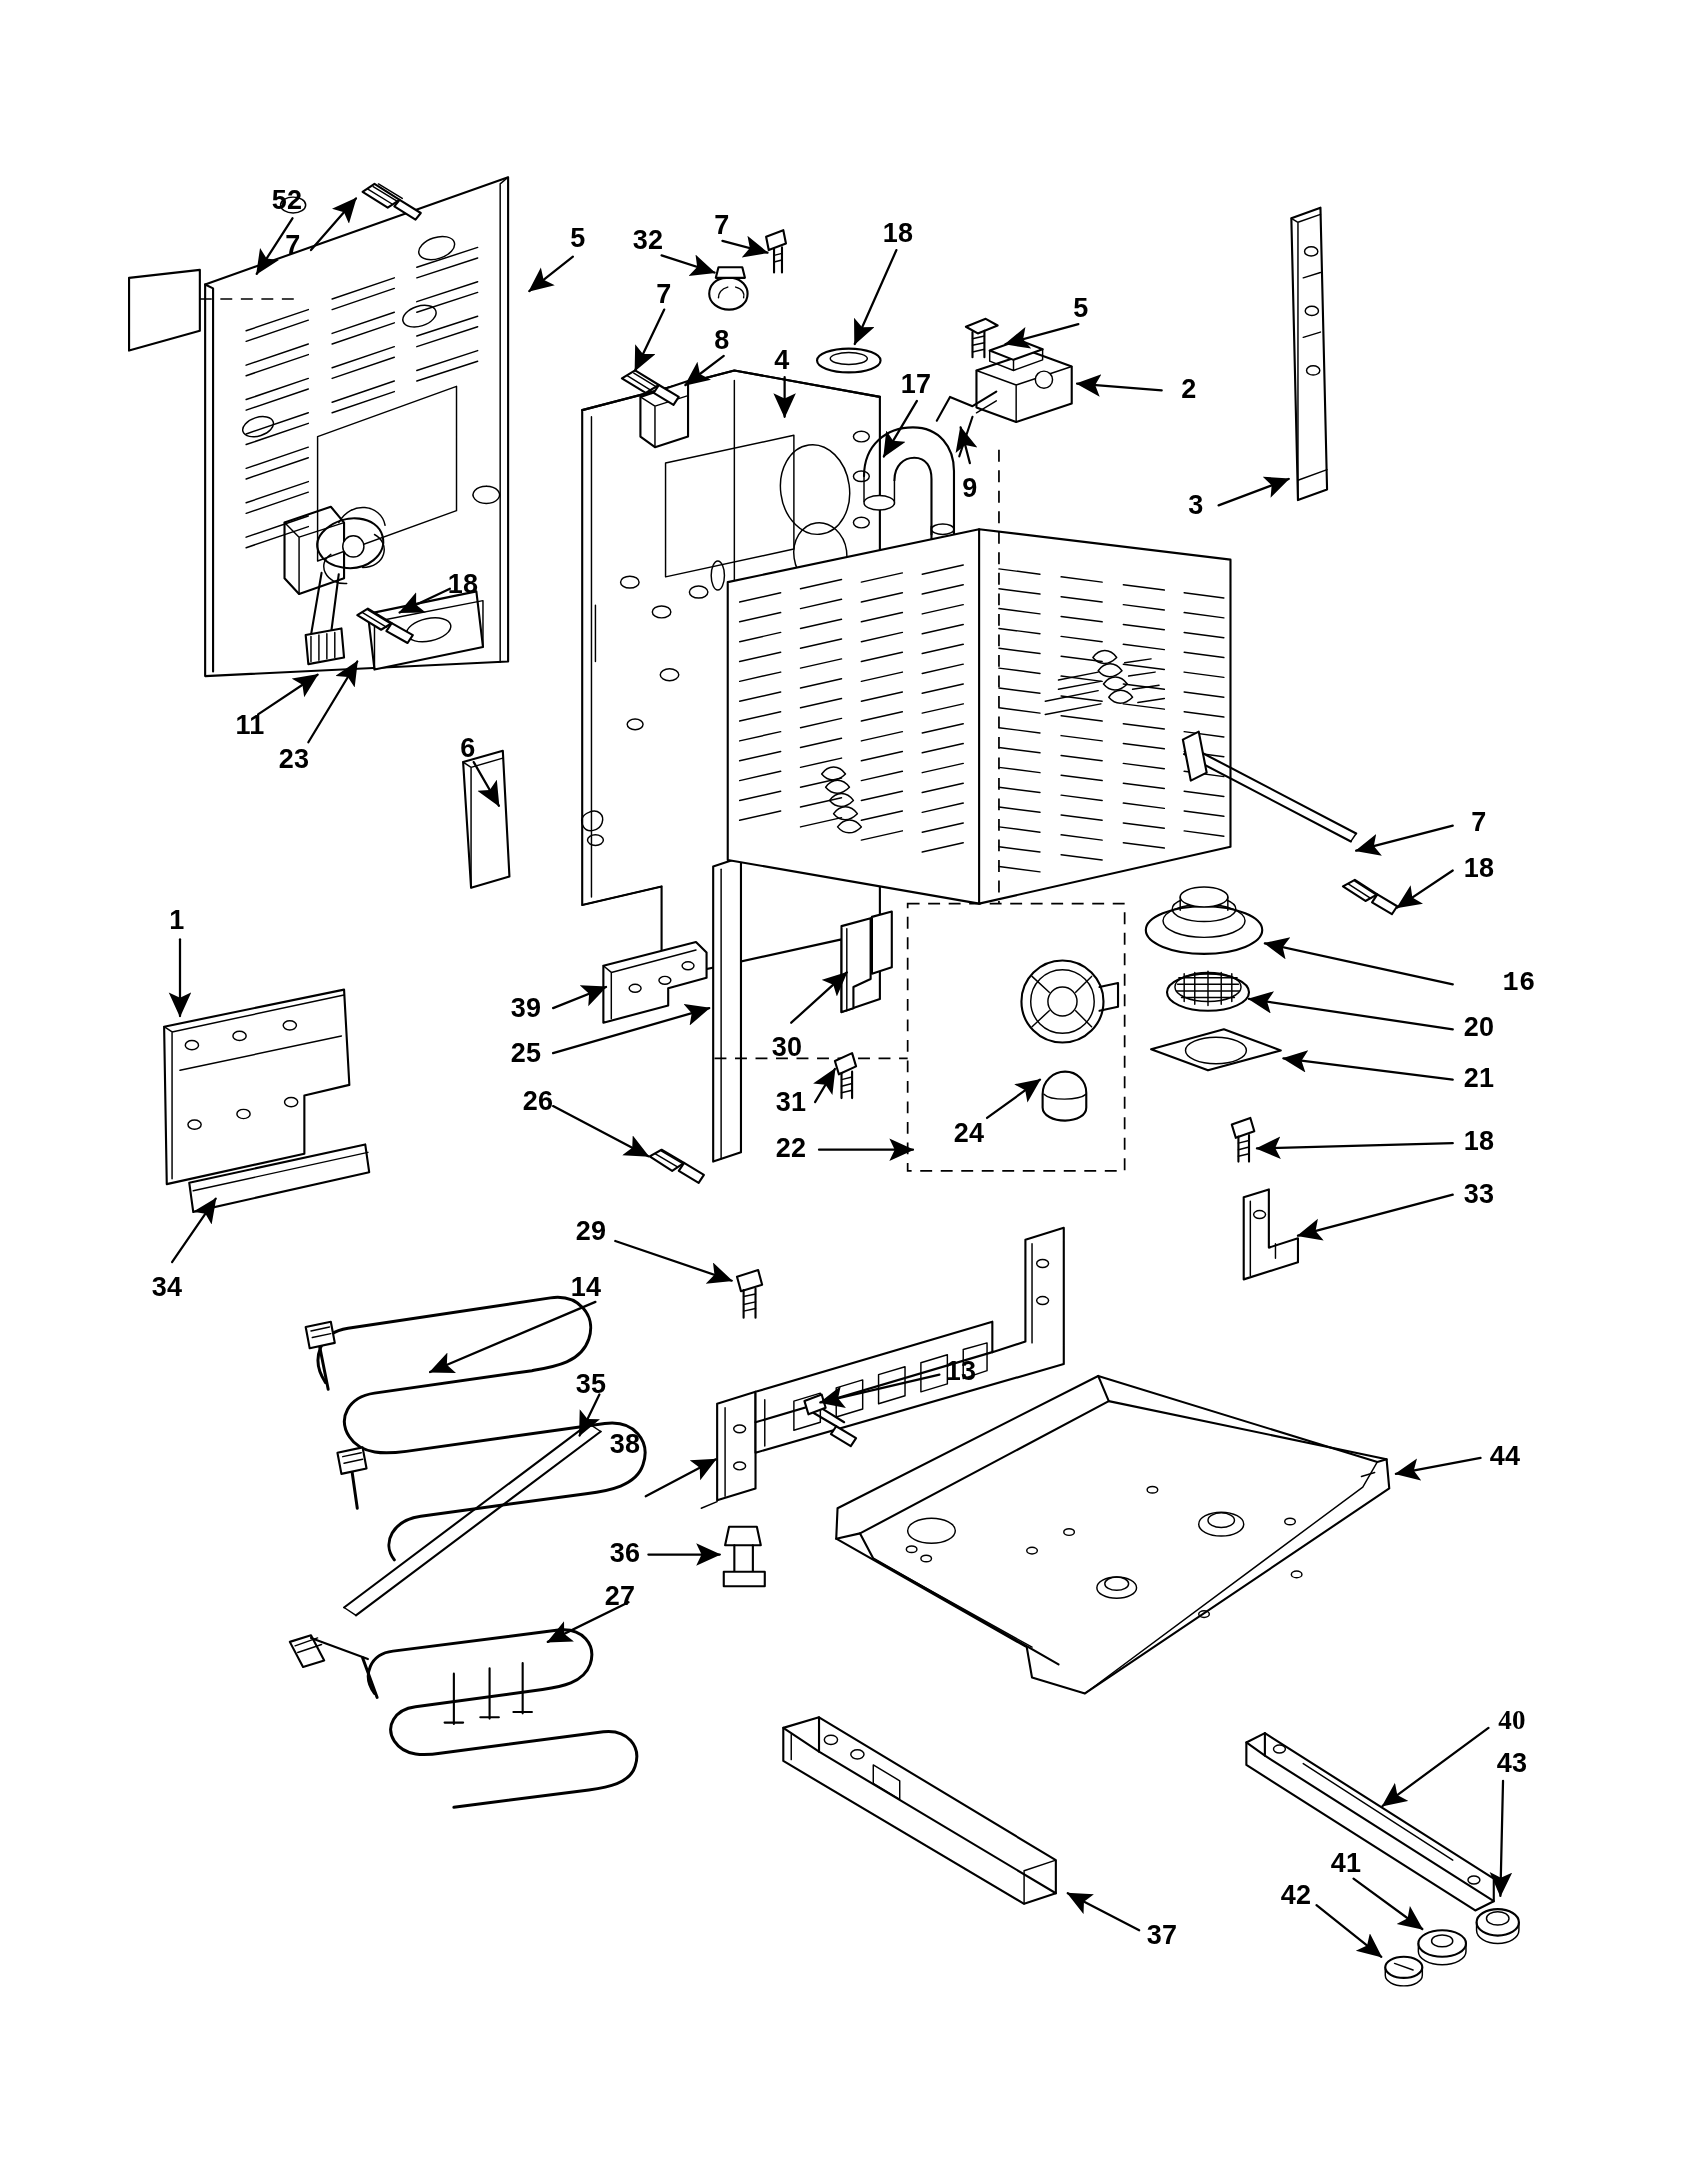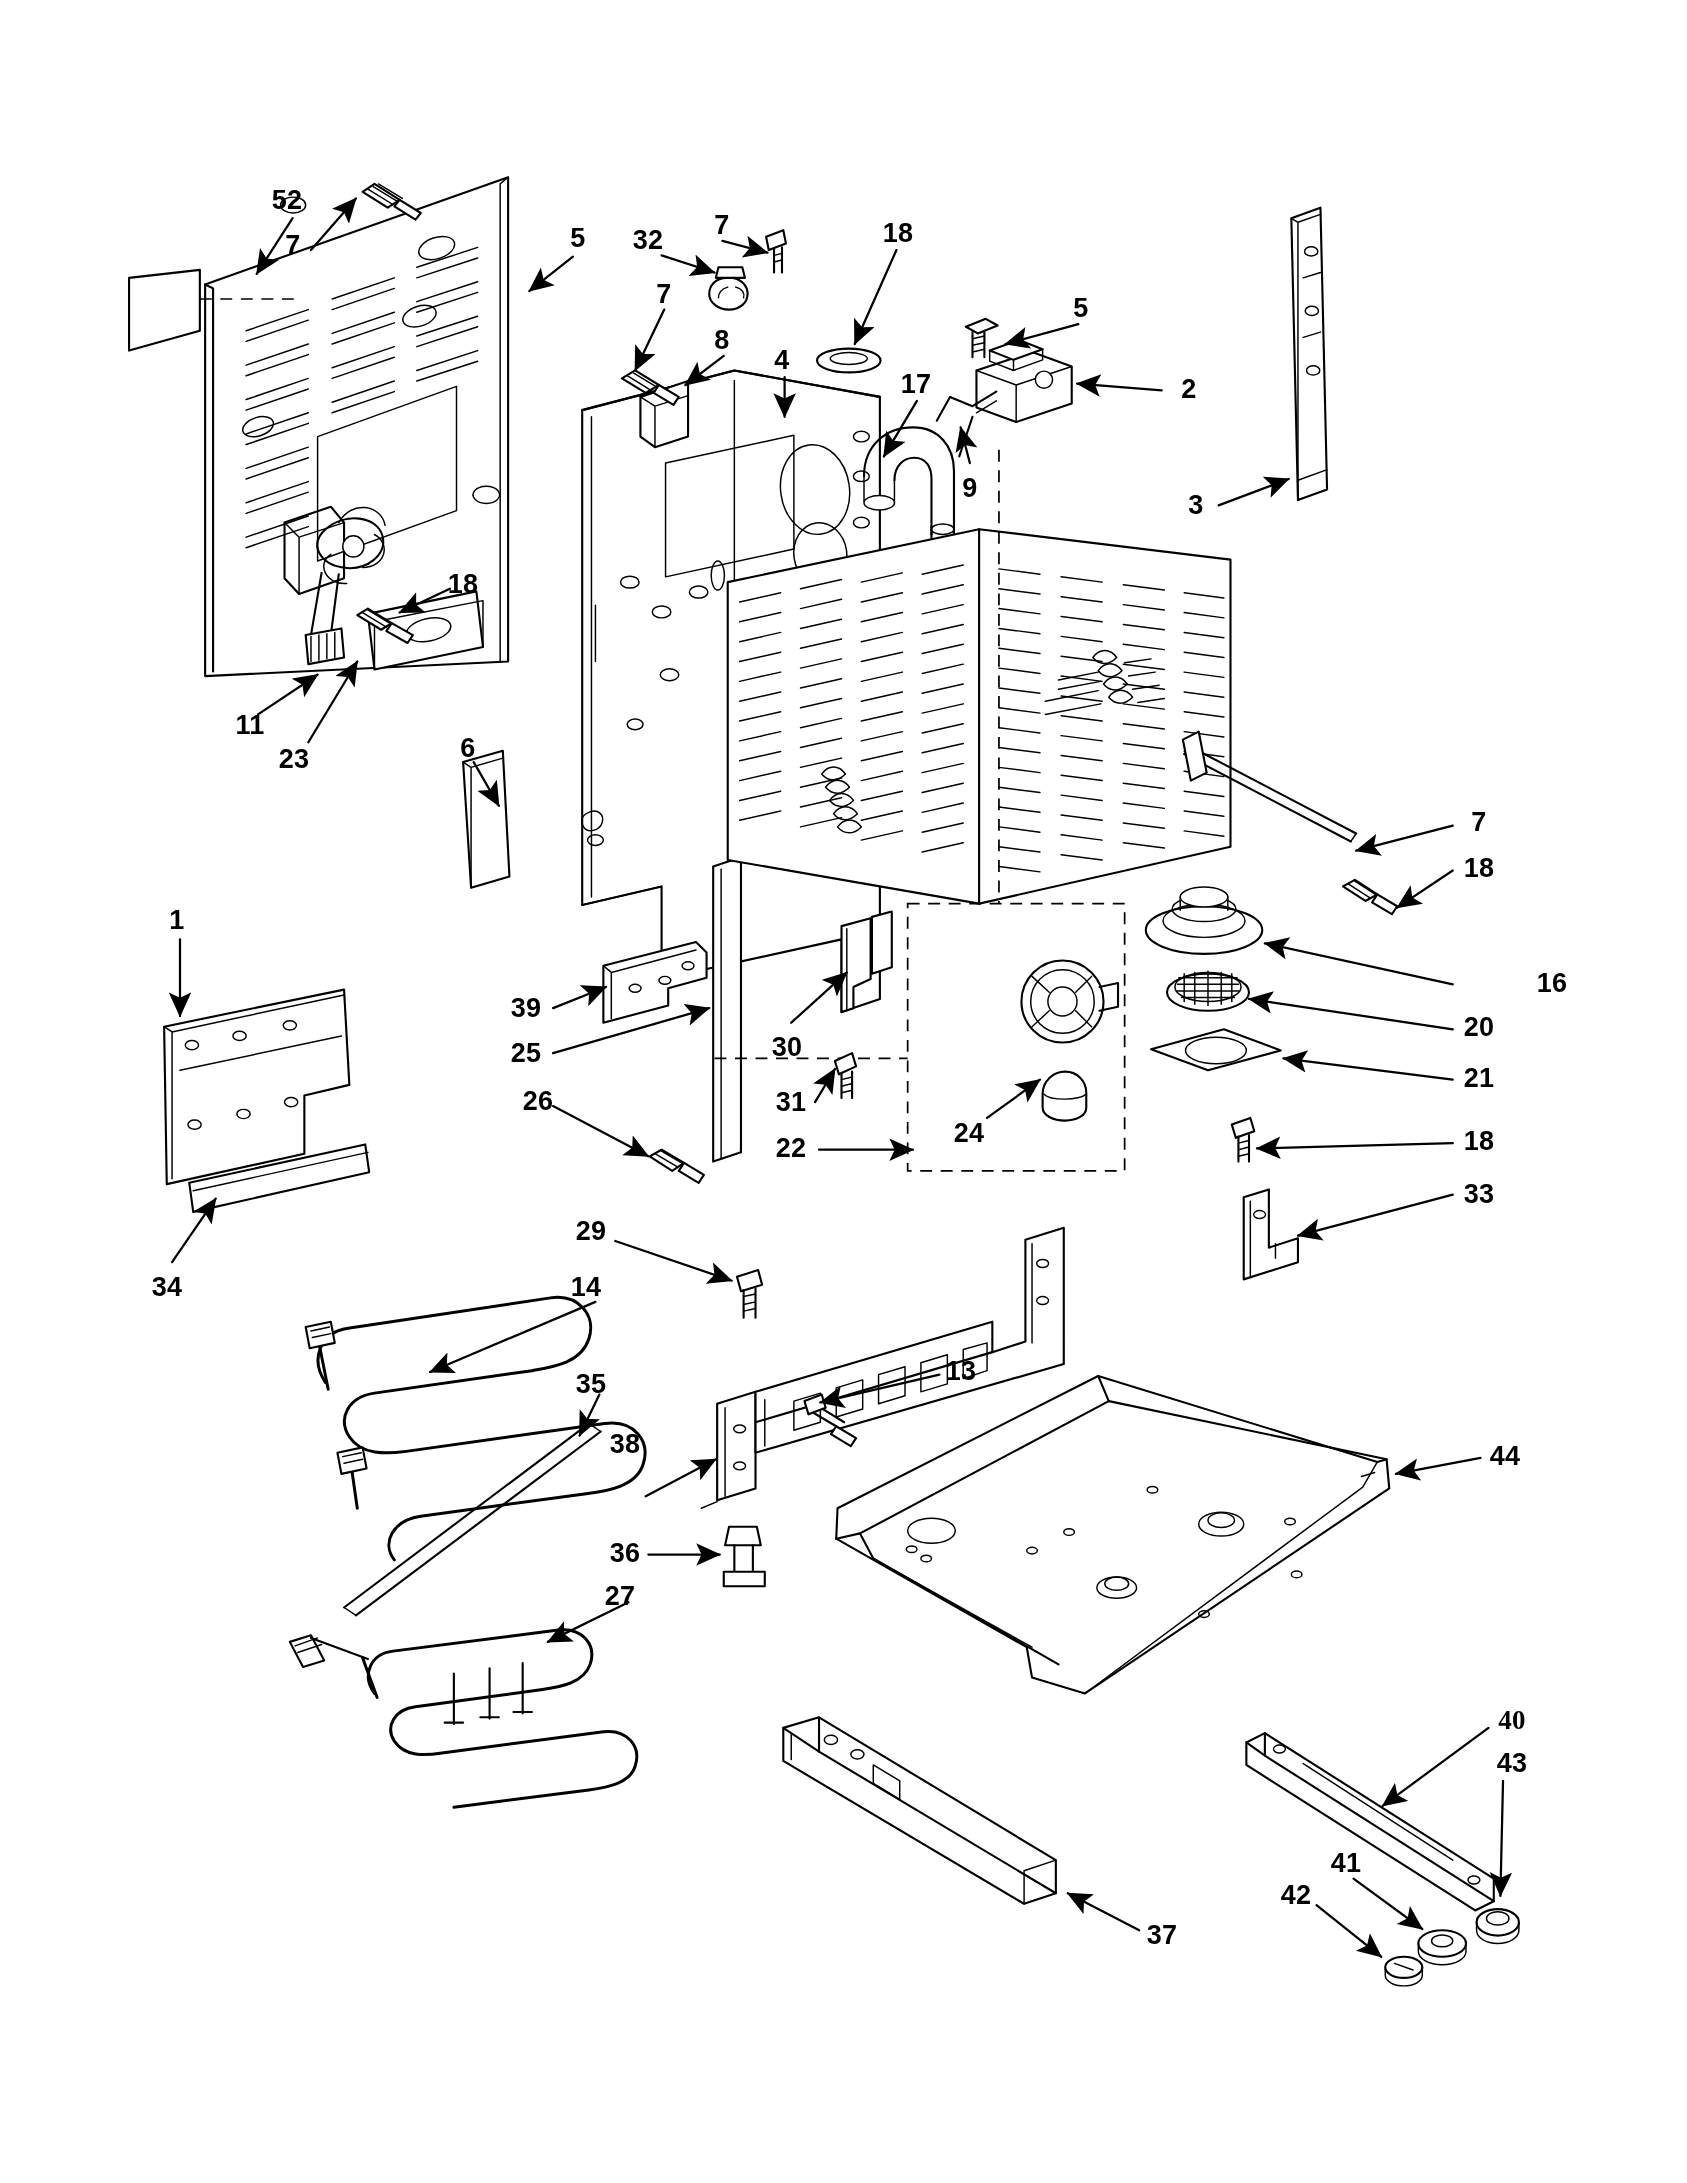--- a/index.html
+++ b/index.html
@@ -566,21 +566,21 @@
   <div class="callout" style="left:1189px; top:389px;">2</div>
   <div class="callout" style="left:970px; top:488px;">9</div>
   <div class="callout" style="left:1196px; top:505px;">3</div>
   <div class="callout" style="left:463px;  top:584px;">18</div>
   <div class="callout" style="left:250px;  top:718px;margin-top:7px;">11</div>
   <div class="callout" style="left:294px;  top:759px;">23</div>
   <div class="callout" style="left:468px;  top:748px;">6</div>
   <div class="callout" style="left:1479px; top:822px;">7</div>
   <div class="callout" style="left:1479px; top:868px;">18</div>
   <div class="callout" style="left:177px;  top:920px;">1</div>
-  <div class="callout" style="left:1552px; top:983px;">16</div>
+  <div class="callout" style="left:1519px; top:983px;font-family:Liberation Mono, monospace;">16</div>
   <div class="callout" style="left:1479px; top:1027px;">20</div>
   <div class="callout" style="left:526px;  top:1008px;">39</div>
   <div class="callout" style="left:526px;  top:1053px;">25</div>
   <div class="callout" style="left:787px; top:1047px;">30</div>
   <div class="callout" style="left:1479px; top:1078px;">21</div>
   <div class="callout" style="left:538px;  top:1101px;">26</div>
   <div class="callout" style="left:791px; top:1102px;">31</div>
   <div class="callout" style="left:791px; top:1148px;">22</div>
   <div class="callout" style="left:969px; top:1133px;">24</div>
   <div class="callout" style="left:1479px; top:1141px;">18</div>

